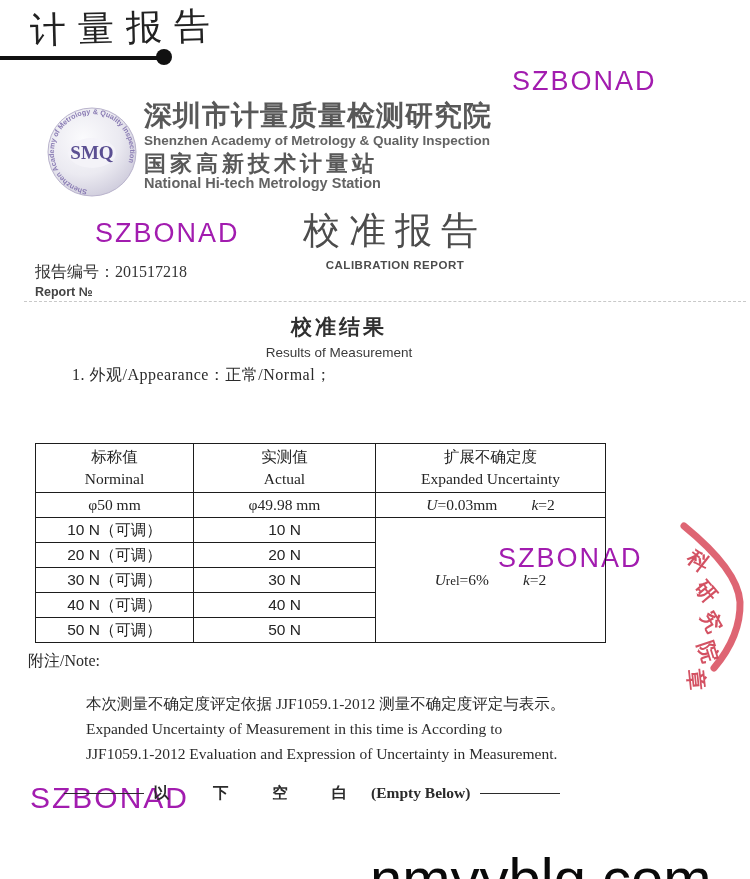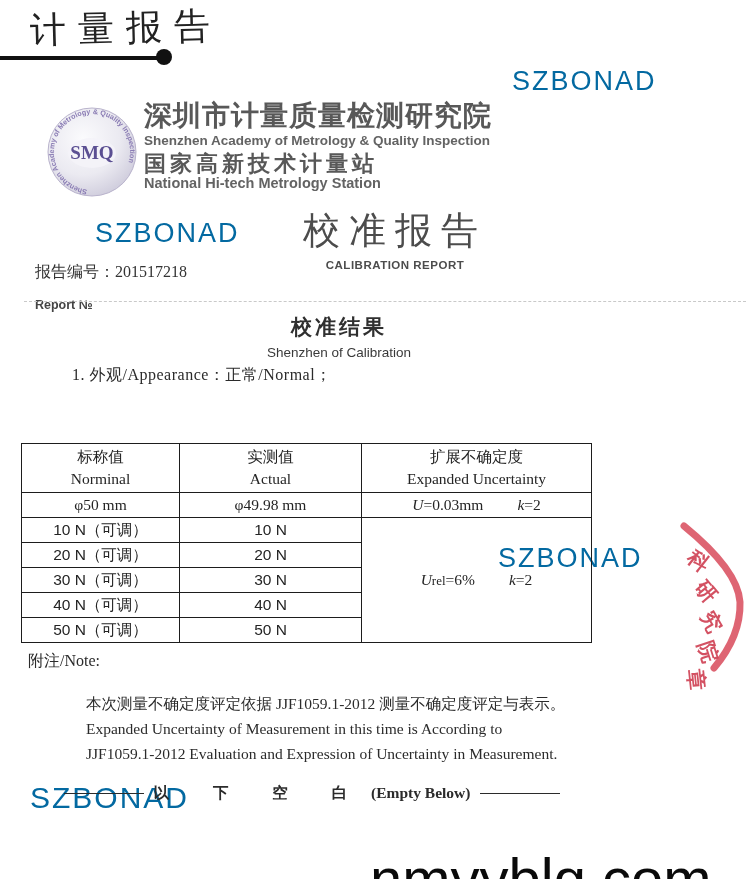--- a/index.html
+++ b/index.html
@@ -9,56 +9,56 @@
     overflow:hidden; font-family:"Liberation Serif","DejaVu Serif",serif;
     color:#2e2e2e;
   }
   
   .hand { position:absolute; left:30px; top:4px; font-size:36px; color:#222;
     letter-spacing:12px; transform:rotate(-1.5deg); font-family:"DejaVu Serif",serif; }
   .hand-line { position:absolute; left:0; top:56px; width:162px; height:4px; background:#111; }
   .hand-dot { position:absolute; left:156px; top:49px; width:16px; height:16px; border-radius:50%; background:#111; }
 
   
-  .wm { position:absolute; color:#0369a1; font-family:"Liberation Sans","DejaVu Sans",sans-serif;
+  .wm { position:absolute; color:#a21caf; font-family:"Liberation Sans","DejaVu Sans",sans-serif;
     font-size:27px; letter-spacing:2px; user-select:none; }
 
   
   .logo { position:absolute; left:46px; top:106px; }
   .org { position:absolute; left:144px; top:102px; line-height:1; }
   .org-cn { font-size:28px; font-weight:bold; color:#585858; letter-spacing:1px; }
   .org-en { font-size:13.5px; font-weight:bold; color:#636363; margin-top:4px;
     font-family:"Liberation Sans","DejaVu Sans",sans-serif; }
   .station-cn { font-size:22px; font-weight:bold; color:#585858; letter-spacing:4px; margin-top:5px; }
   .station-en { font-size:14.5px; font-weight:bold; color:#636363; margin-top:1px;
     font-family:"Liberation Sans","DejaVu Sans",sans-serif; }
 
   
   .rtitle { position:absolute; left:20px; top:206px; width:750px; text-align:center; }
   .rtitle-cn { font-size:37px; color:#4c4c4c; letter-spacing:9px; }
   .rtitle-en { font-size:11.5px; color:#4c4c4c; letter-spacing:0.5px; margin-top:3px;
     font-family:"Liberation Sans","DejaVu Sans",sans-serif; font-weight:bold; }
 
   
   .meta-left { position:absolute; left:35px; top:262px; font-size:16px; color:#333; }
-  .meta-left .en { font-size:12.5px; margin-top:15px; font-family:"Liberation Sans","DejaVu Sans",sans-serif; font-weight:bold; color:#444; }
+  .meta-left .en { font-size:12.5px; margin-top:2px; font-family:"Liberation Sans","DejaVu Sans",sans-serif; font-weight:bold; color:#444; }
   .meta-right { position:absolute; right:14px; top:262px; text-align:right; font-size:16px; color:#333; }
   .meta-right .en { font-size:12.5px; margin-top:2px; font-family:"Liberation Sans","DejaVu Sans",sans-serif; font-weight:bold; color:#444; }
   .divider { position:absolute; left:24px; top:301px; width:722px; border-top:1.5px dashed #c9c9c9; }
 
   
   .sec { position:absolute; left:0; top:313px; width:678px; text-align:center; }
   .sec-cn { font-size:21px; color:#2f2f2f; letter-spacing:3px; font-weight:bold; }
   .sec-en { font-size:13.5px; color:#3a3a3a; margin-top:4px; font-family:"Liberation Sans","DejaVu Sans",sans-serif; }
 
   .item { position:absolute; left:28px; font-size:16px; color:#2b2b2b; letter-spacing:0.5px; }
   .item1 { top:365px;margin-left:44px; } .item2 { top:400px; }
 
   
-  table.results { position:absolute; left:21px; top:443px; width:570px; border-collapse:collapse; table-layout:fixed;padding-left:44px; }
+  table.results { position:absolute; left:35px; top:443px; width:570px; border-collapse:collapse; table-layout:fixed;padding-left:44px; }
   table.results td { border:1.6px solid #1d1d1d; text-align:center; vertical-align:middle;
     font-size:15.5px; color:#242424; padding:0; }
   table.results .hrow td { height:49px; }
   table.results .drow td { height:25px; }
   td.c1 { width:158px; } td.c2 { width:182px; } td.c3 { width:230px; }
   .th2 { line-height:1.45; }
   .sansrow td { font-family:"Liberation Sans","DejaVu Sans",sans-serif; font-size:15px; color:#2a2a2a; }
   .ucell { display:flex; justify-content:center; gap:34px; align-items:center; }
   .ucell i { font-style:italic; }
   .usub { font-size:13px; }
@@ -127,21 +127,21 @@
   </div>
 
   <div class="meta-left">
     <div>报告编号：201517218</div>
     <div class="en">Report №</div>
   </div>
   <div class="divider"></div>
 
   <div class="sec">
     <div class="sec-cn">校准结果</div>
-    <div class="sec-en">Shenzhen of Calibration</div>
+    <div class="sec-en">Results of Measurement</div>
   </div>
 
   <div class="item item1">1. 外观/Appearance：正常/Normal；</div>
 
   <table class="results">
     <tbody>
       <tr class="hrow">
         <td class="c1 th2">
           <div>标称值</div>
           <div>Norminal</div>

